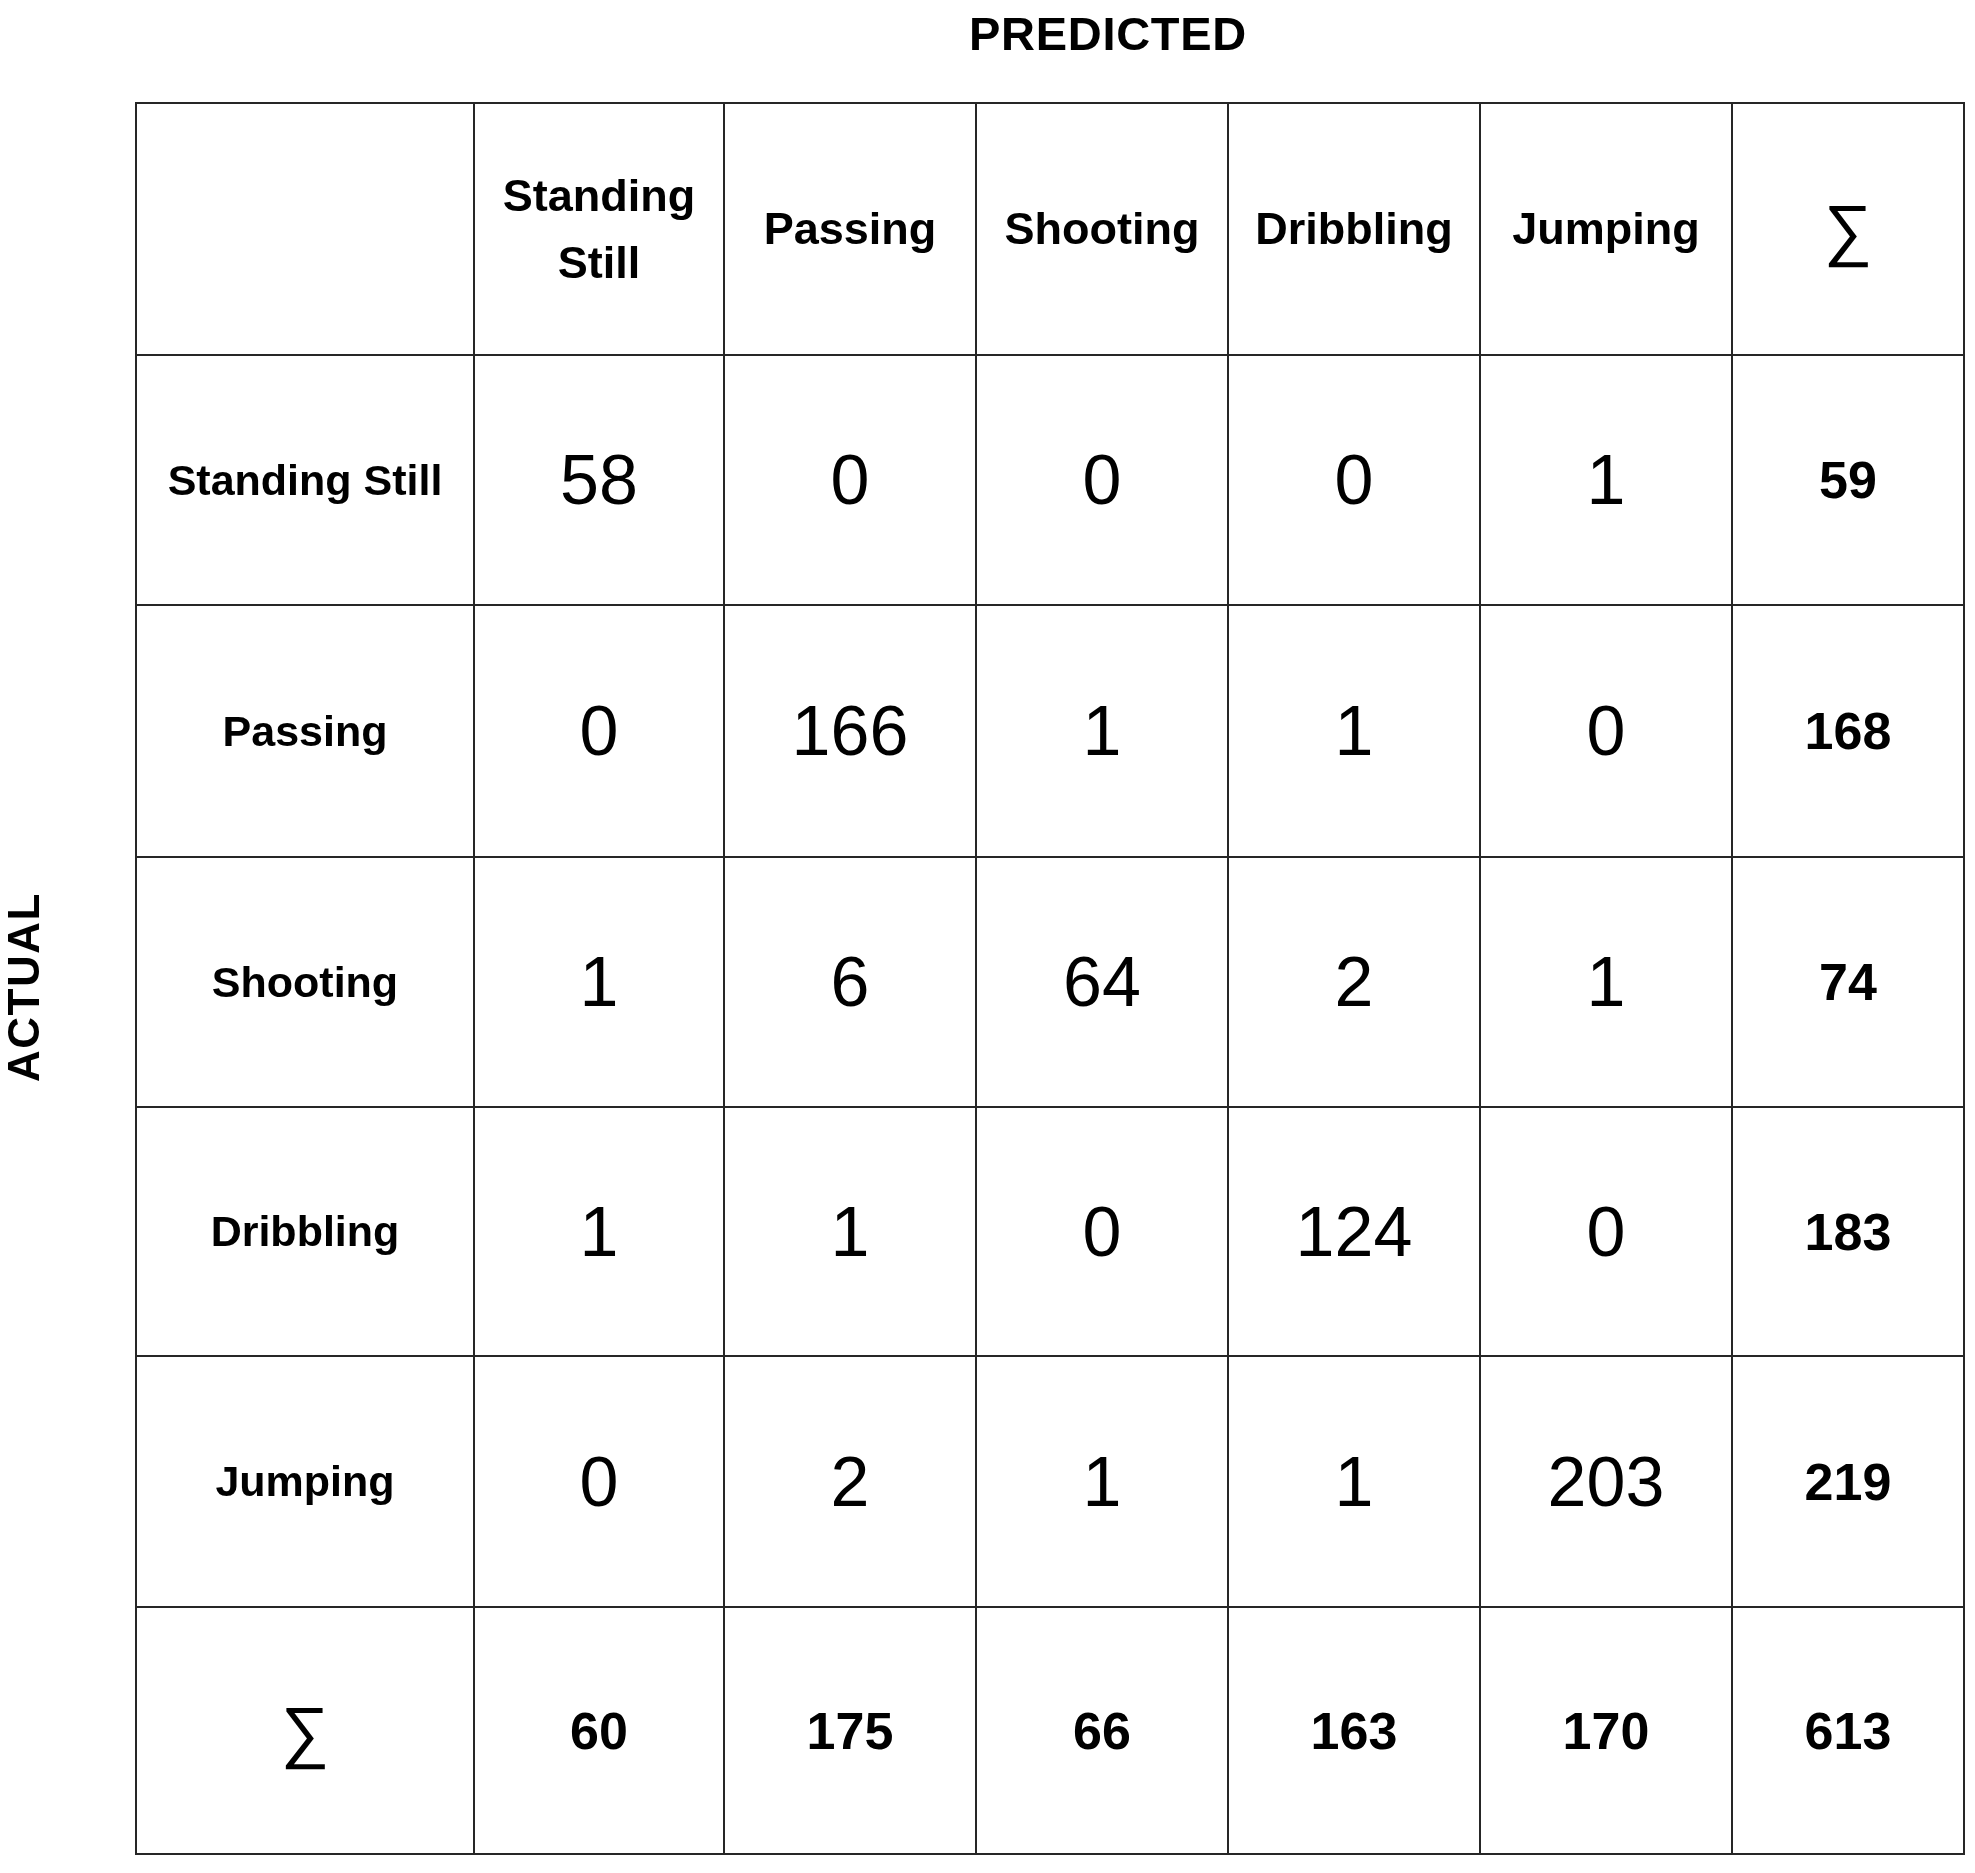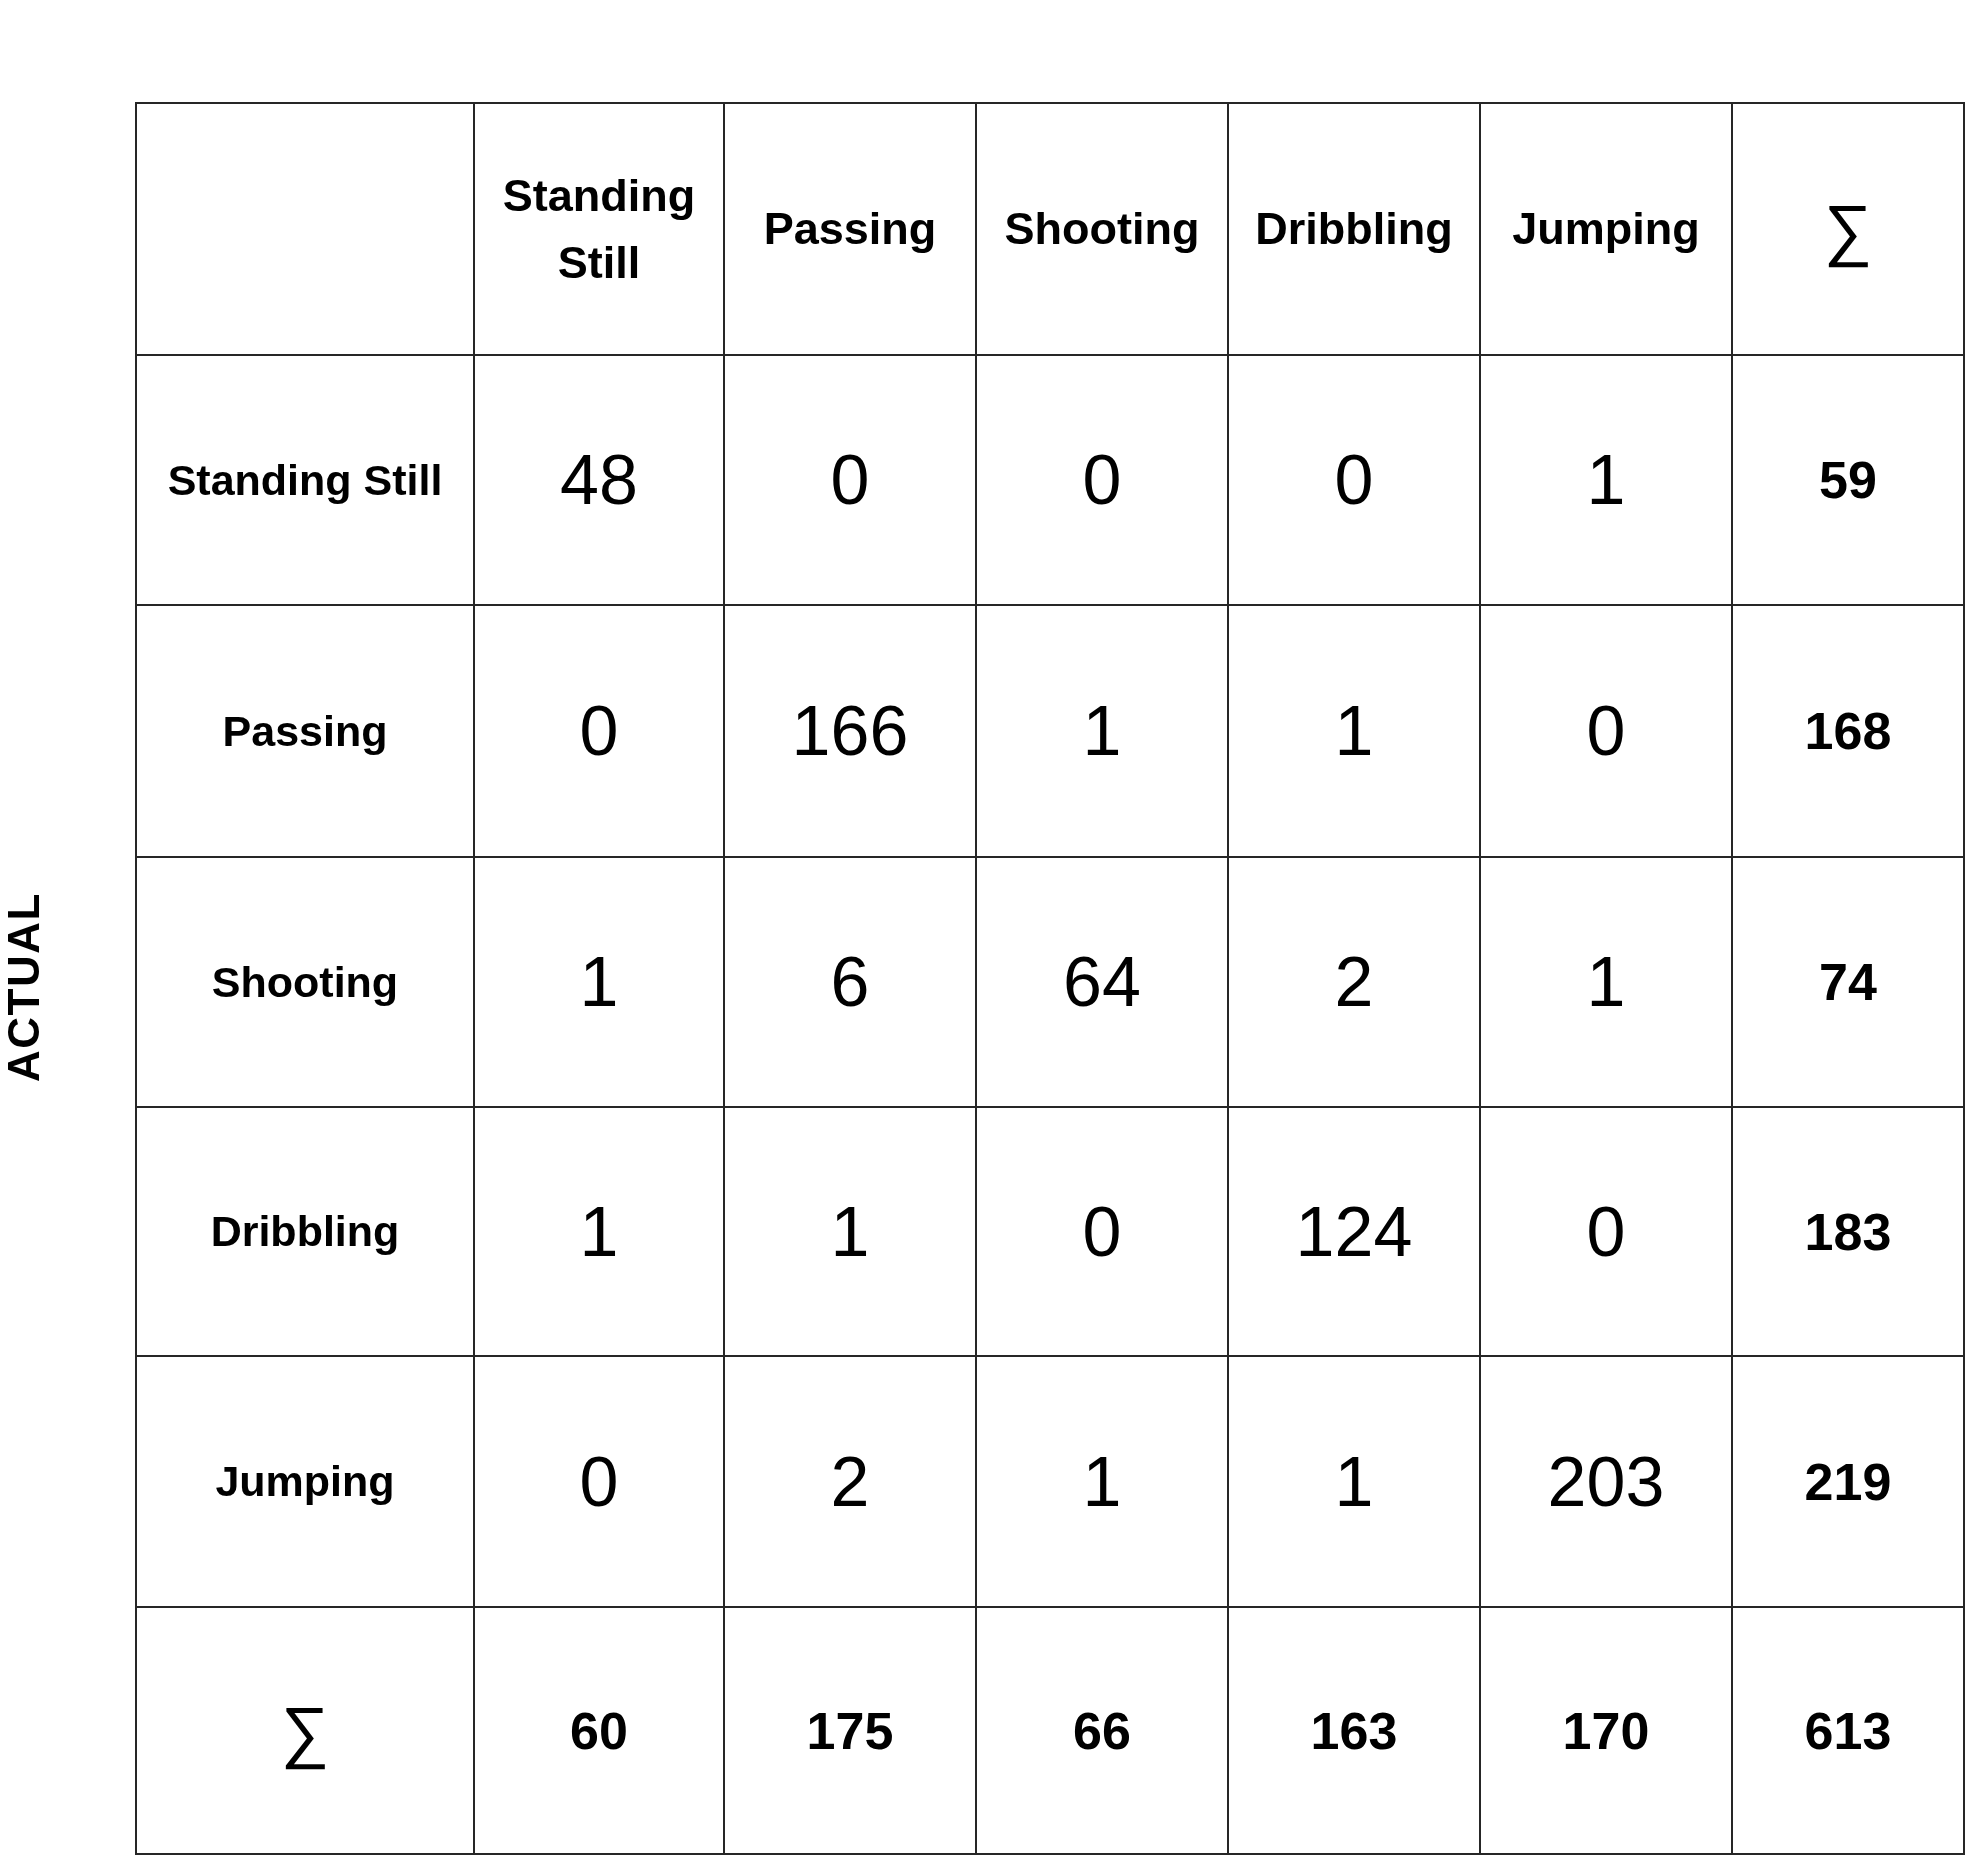--- a/index.html
+++ b/index.html
@@ -72,20 +72,21 @@
   td.diag{ background:var(--diag); font-size:70px; font-weight:400; }
   td.off{ background:var(--off); font-size:70px; font-weight:400; }
   td.sumcell{ font-size:52px; font-weight:bold; }
   td.sigma-row-head{ font-size:68px; font-weight:400; }
 </style>
 </head>
 <body>
 
 <div id="canvas">
 
+  <div class="predicted-label">PREDICTED</div>
 
   <div class="actual-label-box">
     <span>ACTUAL</span>
   </div>
 
   <table class="cm">
     <colgroup>
       <col style="width:338px">
         <col style="width:250px">
         <col style="width:252px">
@@ -101,21 +102,21 @@
       <td class="colhead">Standing Still</td>
       <td class="colhead">Passing</td>
       <td class="colhead">Shooting</td>
       <td class="colhead">Dribbling</td>
       <td class="colhead">Jumping</td>
       <td class="colhead sigma-head">∑</td>
     </tr>
 
     <tr style="height:250px">
       <td class="rowhead">Standing Still</td>
-      <td class="diag">48</td>
+      <td class="diag">58</td>
       <td class="off">0</td>
       <td class="off">0</td>
       <td class="off">0</td>
       <td class="off">1</td>
       <td class="sumcell">59</td>
     </tr>
 
     <tr style="height:252px">
       <td class="rowhead">Passing</td>
       <td class="off">0</td>

